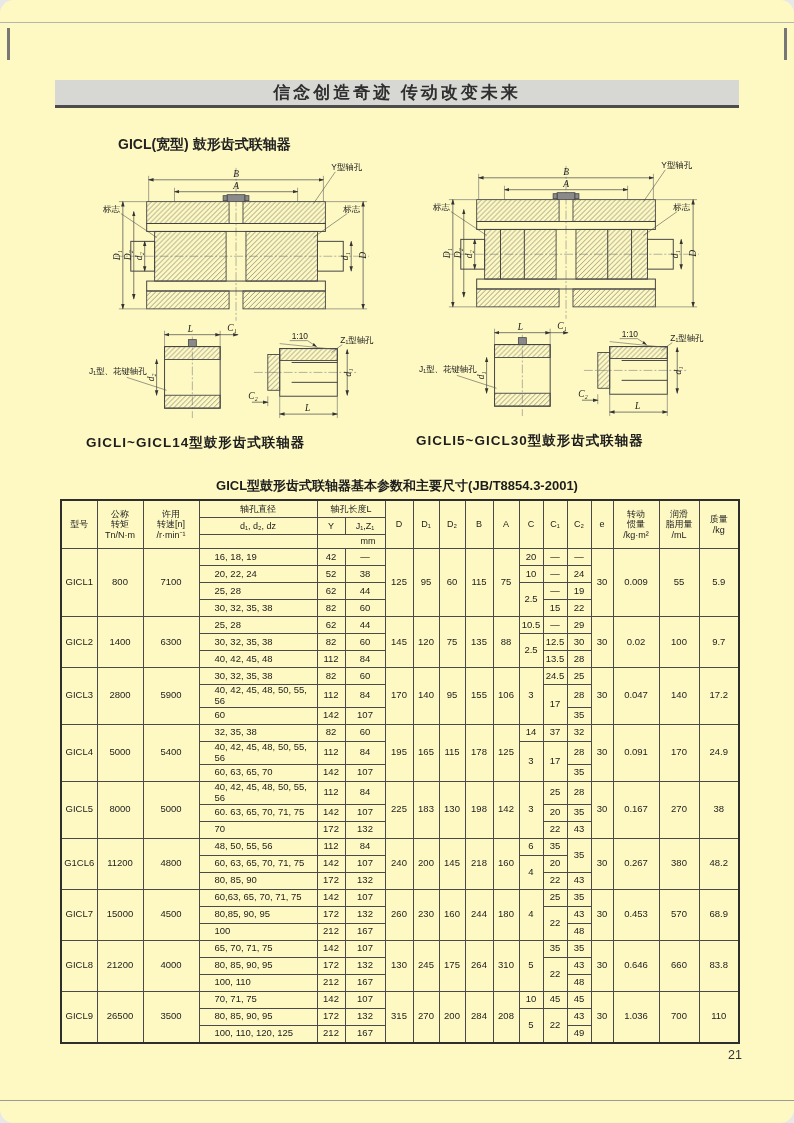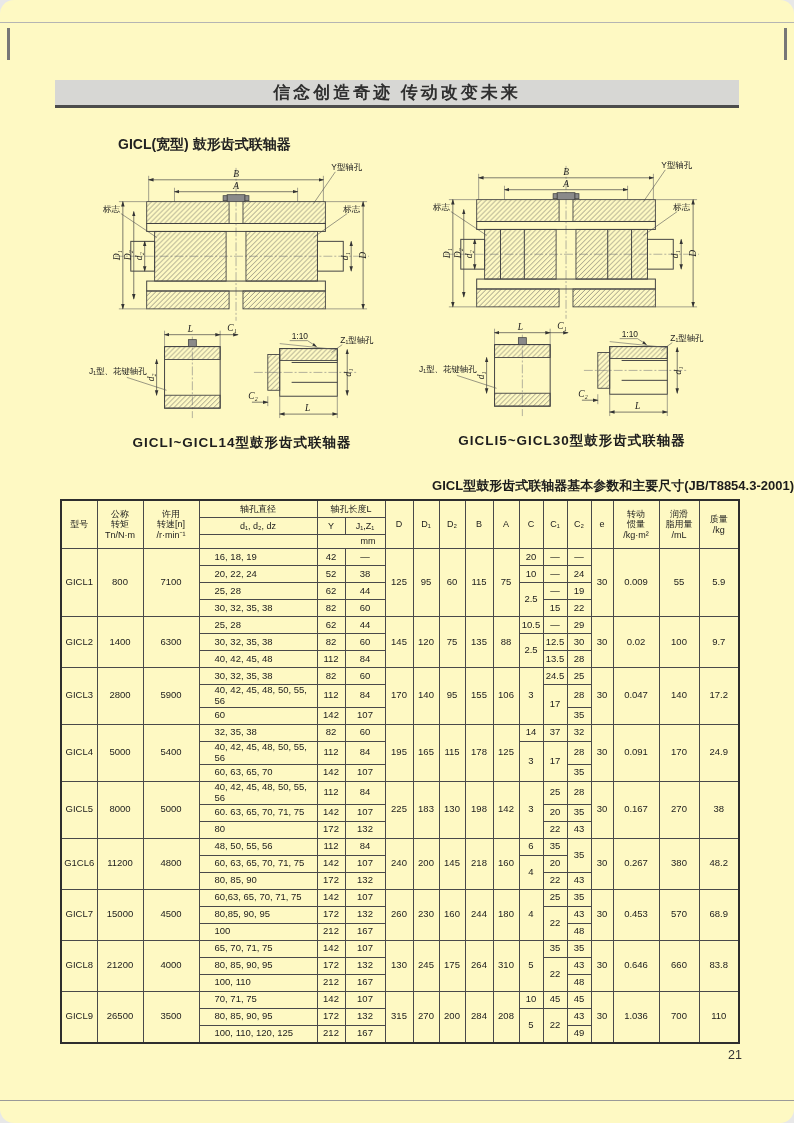--- a/index.html
+++ b/index.html
@@ -10,22 +10,22 @@
   .edge-mark{position:absolute;width:3px;height:32px;background:#777;}
   .edge-left{left:7px;top:28px;}
   .edge-right{left:784px;top:28px;}
   .banner{position:absolute;left:55px;top:80px;width:684px;height:25px;background:#d7d7d4;
           border-bottom:3px solid #4c4c4c;display:flex;align-items:center;justify-content:center;}
   .banner span{font-size:17px;font-weight:bold;color:#2f2f2f;letter-spacing:3px;}
   .section-heading{position:absolute;left:118px;top:136px;font-size:14px;font-weight:bold;color:#222;}
   .drawing{position:absolute;}
   .drawing-left{left:86px;top:152px;width:312px;}
   .drawing-right{left:416px;top:150px;width:312px;}
-  .caption{text-align:center;font-size:13.5px;font-weight:bold;letter-spacing:1px;margin-top:2px;color:#1d1d1d;}
-  .table-title{position:absolute;left:0;top:477px;width:794px;text-align:right;
+  .caption{text-align:left;font-size:13.5px;font-weight:bold;letter-spacing:1px;margin-top:2px;color:#1d1d1d;}
+  .table-title{position:absolute;left:0;top:477px;width:794px;text-align:center;
                font-size:13px;font-weight:bold;color:#1c1c1c;}
   .spec-table{position:absolute;left:60px;top:499px;width:678px;border-collapse:collapse;
               table-layout:fixed;font-size:9.5px;color:#1c1c1c;}
   .spec-table th,.spec-table td{border:1px solid #4a4a4a;text-align:center;vertical-align:middle;
               padding:0 1px;line-height:1.15;height:16px;overflow:hidden;}
   .spec-table th{font-weight:normal;font-size:9px;white-space:pre-line;}
   .spec-table{border:2px solid #2e2e2e;}
   .spec-table td.bores{text-align:left;padding-left:15px;}
   .spec-table tr.model-start td{border-top:1.6px solid #2e2e2e;}
   .spec-table .mm-row th{height:13px;padding-left:35px;}
@@ -493,21 +493,21 @@
           <td rowspan="3">38</td>
         </tr>
         <tr>
           <td class="bores">60. 63, 65, 70, 71, 75</td>
           <td>142</td>
           <td>107</td>
           <td>20</td>
           <td>35</td>
         </tr>
         <tr>
-          <td class="bores">80</td>
+          <td class="bores">70</td>
           <td>172</td>
           <td>132</td>
           <td>22</td>
           <td>43</td>
         </tr>
         <tr class="model-start">
           <td rowspan="3">G1CL6</td>
           <td rowspan="3">11200</td>
           <td rowspan="3">4800</td>
           <td class="bores">48, 50, 55, 56</td>

